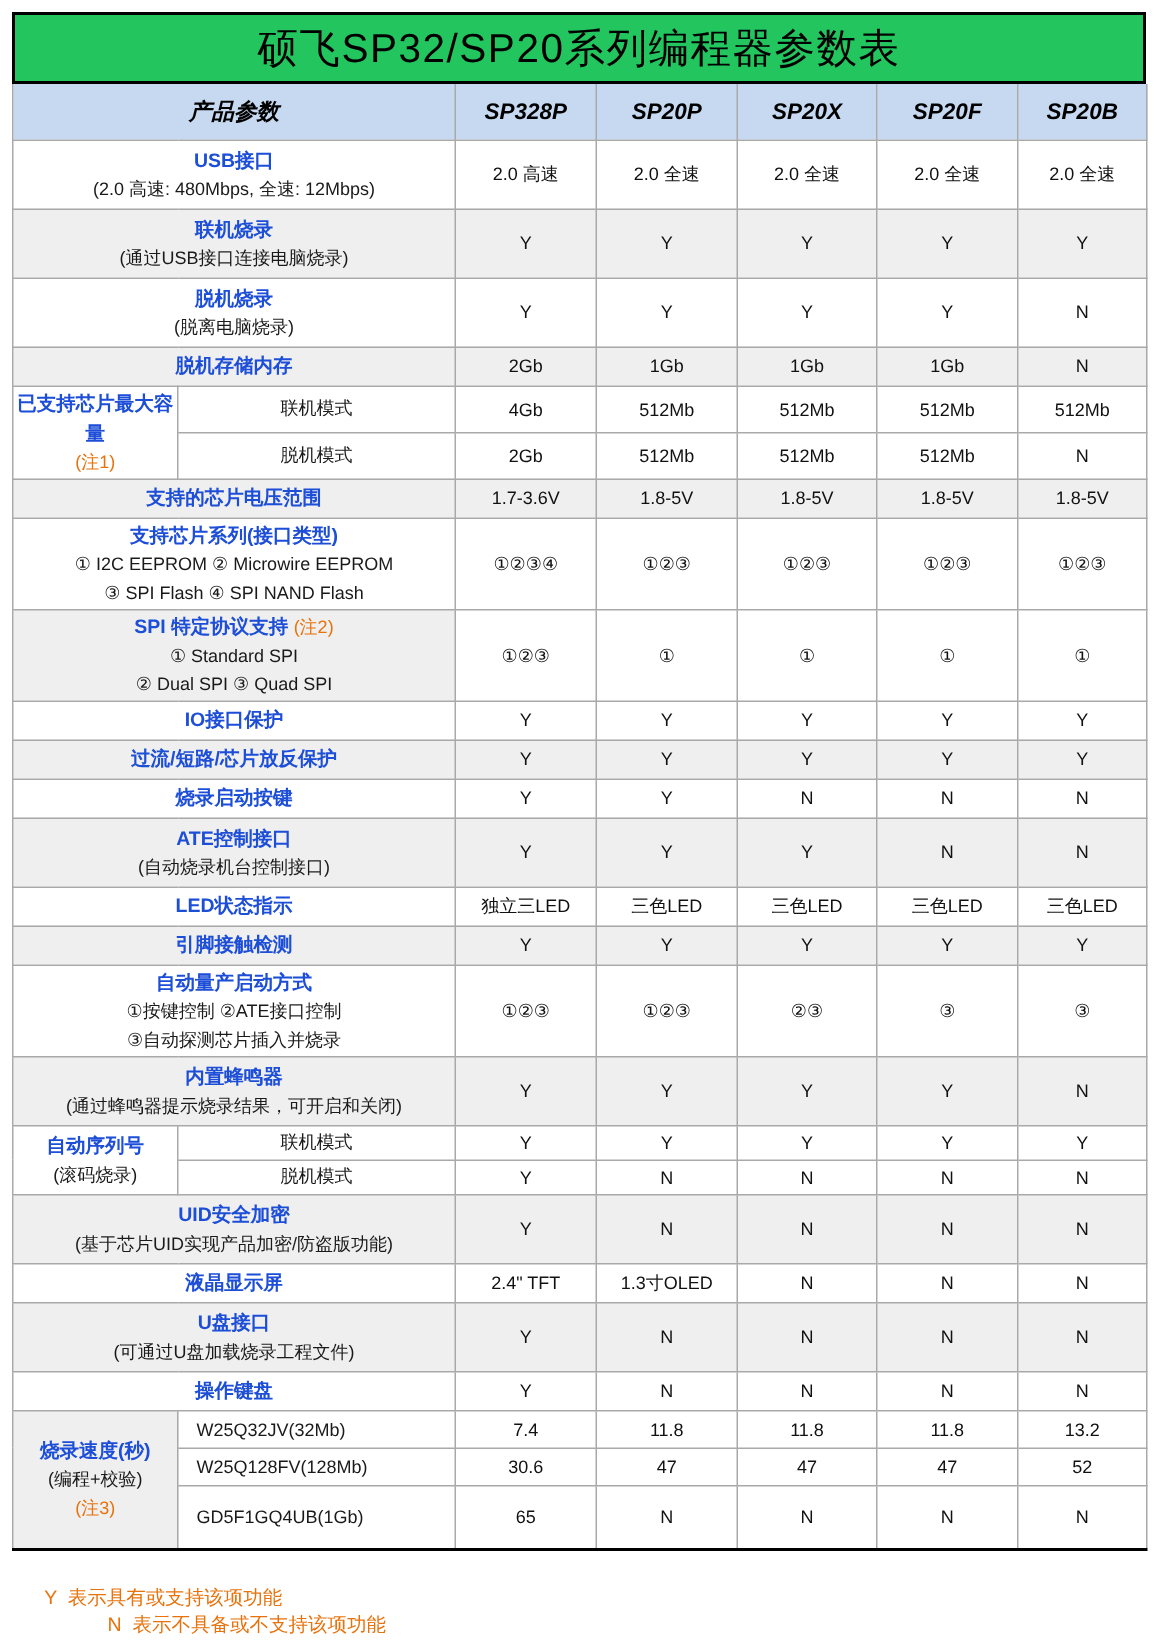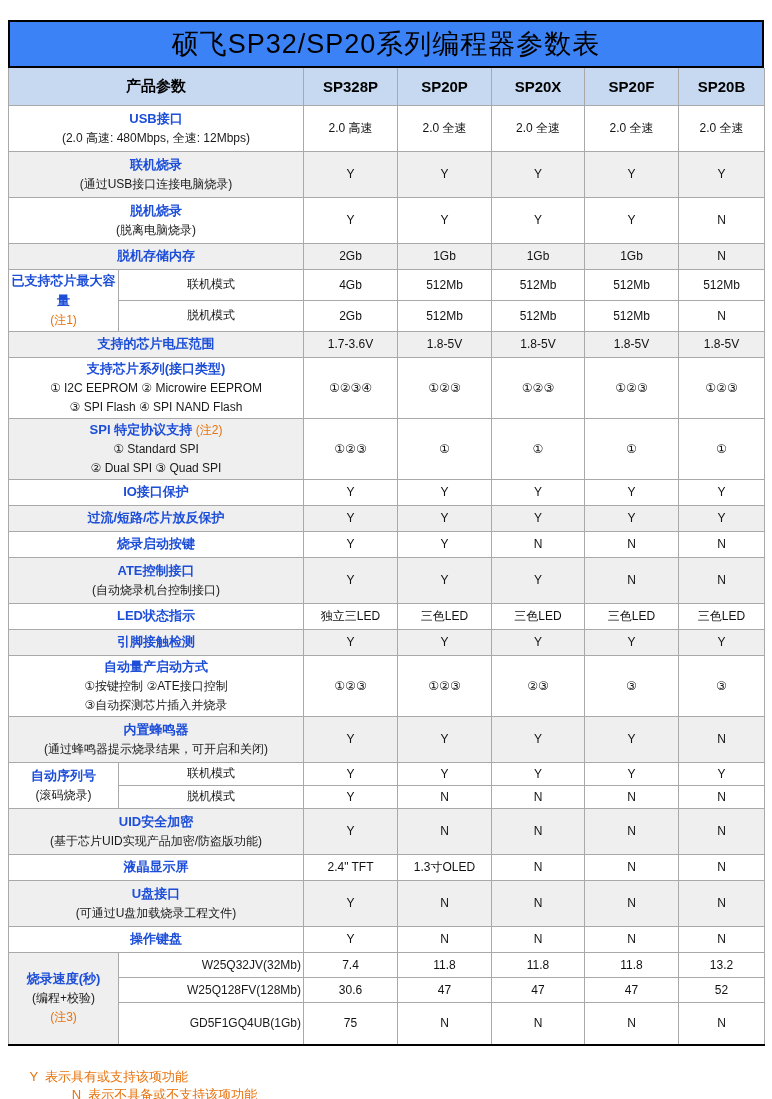--- a/index.html
+++ b/index.html
@@ -1,29 +1,29 @@
 <!DOCTYPE html>
 <html><head>
 <meta charset="utf-8">
 <style>
   html,body{margin:0;padding:0;background:#fff;}
   body{width:772px;height:1099px;position:relative;font-family:"Liberation Sans","DejaVu Sans",sans-serif;color:#000;}
   .wrap{position:absolute;left:8px;top:8px;width:756px;}
-  .title-box{border:2px solid #000;box-sizing:border-box;height:48px;display:flex;align-items:center;justify-content:center;font-size:27px;font-weight:500;letter-spacing:1px;background:#3b82f6;margin-top:12px;}
+  .title-box{border:2px solid #000;box-sizing:border-box;height:48px;display:flex;align-items:center;justify-content:center;font-size:27px;font-weight:500;letter-spacing:1px;background:#22c55e;}
   table.spec{border-collapse:collapse;table-layout:fixed;width:756px;border-left:1px solid #a9a9a9;border-right:1px solid #a9a9a9;border-bottom:2px solid #000;}
   table.spec td,table.spec th{border:1px solid #a9a9a9;text-align:center;vertical-align:middle;padding:1px 2px;font-size:12px;box-sizing:border-box;}
-  table.spec thead th{background:#c6d9f1;font-size:15px;font-weight:bold;height:37px;border-top:none;}
+  table.spec thead th{background:#c6d9f1;font-size:15px;font-weight:bold;height:37px;border-top:none;font-style:italic;}
   .shade{background:#efefef;}
   .lbl-line{line-height:19px;}
   .lbl-line .b{font-weight:bold;font-size:13px;color:#1d4ed8;}
   .lbl-line .n{font-weight:normal;font-size:12px;color:#1a1a1a;}
   .lbl-line .o{font-weight:normal;font-size:12px;color:#e8720c;}
   td.val{font-size:12px;color:#111;}
   td.sub{font-size:12px;color:#1a1a1a;}
-  td.sub.left{text-align:right;padding-left:0;}
+  td.sub.left{text-align:left;padding-left:12px;}
   .footer{margin-top:7px;}
   .legend{font-size:13px;color:#e8720c;white-space:pre;margin-bottom:8px;}
   .legend .gap{margin-left:42px;}
   .notes{padding-left:100px;font-size:13px;}
   .note-row{display:flex;line-height:24px;}
   .note-label{color:#e8720c;width:38px;flex:none;text-align:left;}
   .note-body{color:#111;}
   .note-body div{line-height:24px;}
 </style>
 </head>
@@ -312,21 +312,21 @@
         <tr style="height: 25px;">
           <td class="sub left">W25Q128FV(128Mb)</td>
           <td class="val">30.6</td>
           <td class="val">47</td>
           <td class="val">47</td>
           <td class="val">47</td>
           <td class="val">52</td>
         </tr>
         <tr style="height: 43px;">
           <td class="sub left">GD5F1GQ4UB(1Gb)</td>
-          <td class="val">75</td>
+          <td class="val">65</td>
           <td class="val">N</td>
           <td class="val">N</td>
           <td class="val">N</td>
           <td class="val">N</td>
         </tr>
       </tbody>
   </table>
 
   <div class="footer">
     <div class="legend">

